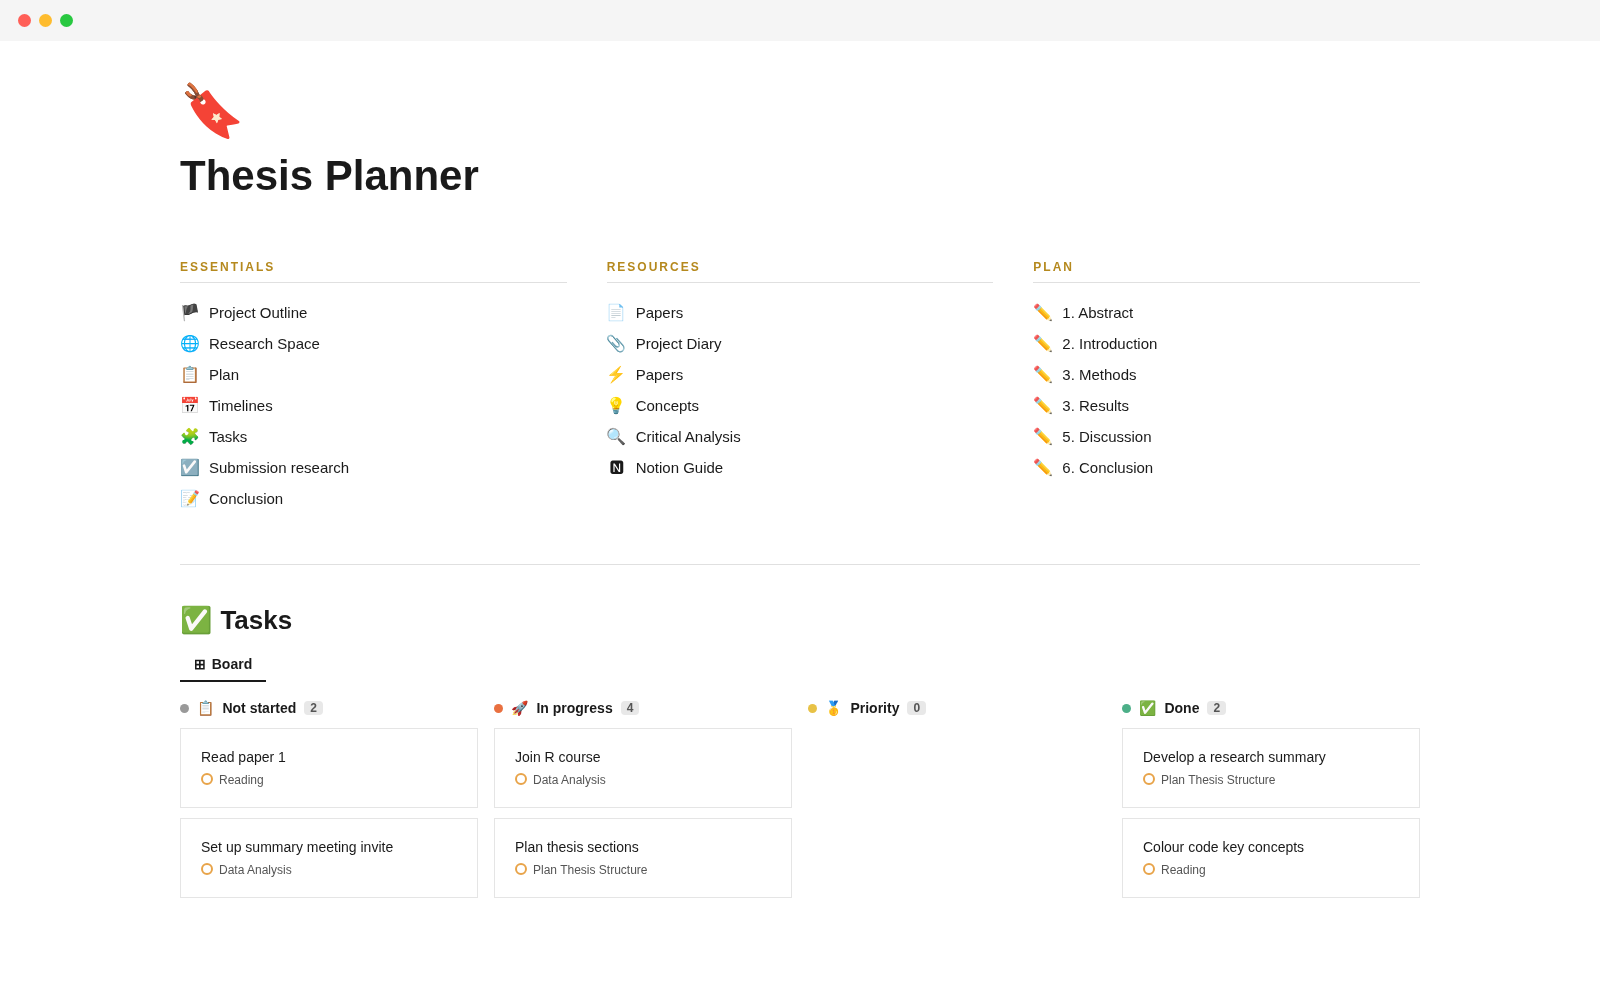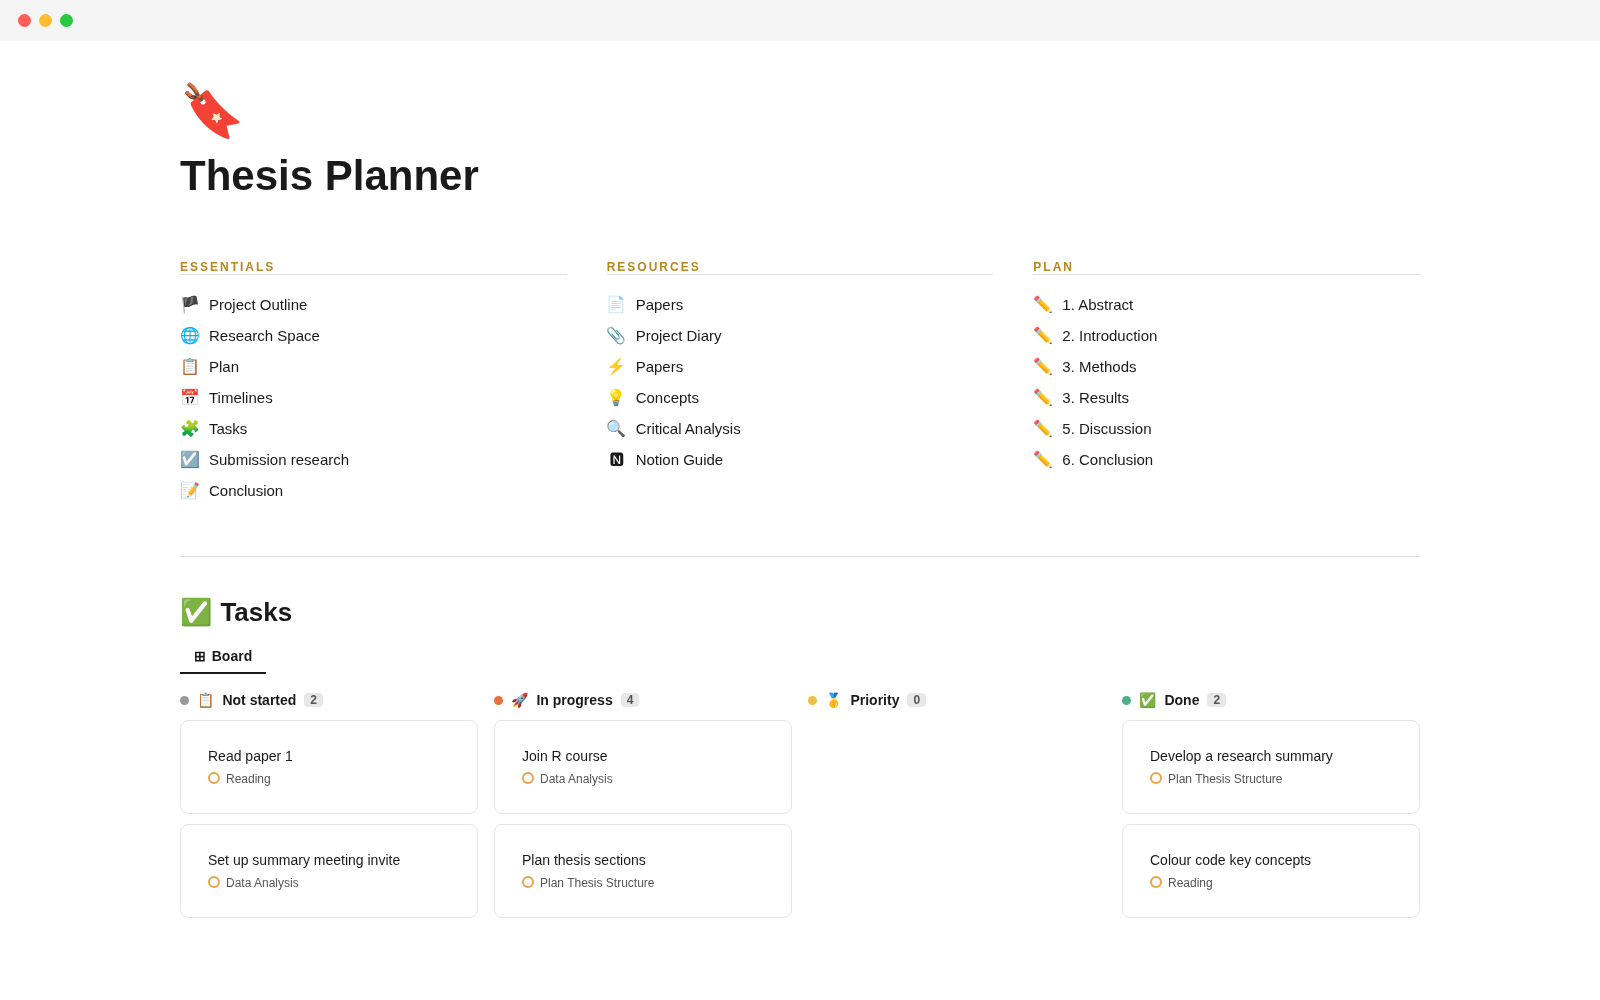--- a/index.html
+++ b/index.html
@@ -49,21 +49,21 @@
       display: grid;
       grid-template-columns: 1fr 1fr 1fr;
       gap: 0 40px;
       margin-bottom: 50px;
     }
     .section-header {
       font-size: 12px;
       font-weight: 700;
       letter-spacing: 2px;
       color: #b5891e;
-      padding-bottom: 0;
+      padding-bottom: 8px;
       border-bottom: 1px solid #e0e0e0;
       margin-bottom: 14px;
     }
     .section-list {
       list-style: none;
     }
     .section-list li {
       display: flex;
       align-items: center;
       gap: 9px;
@@ -125,22 +125,22 @@
       background: #e8e8e8;
       border-radius: 4px;
       padding: 0 6px;
       font-size: 12px;
       font-weight: 600;
       color: #555;
     }
     .card {
       background: #fff;
       border: 1px solid #e5e5e5;
-      border-radius: 8px;
-      padding: 27px;
+      border-radius: 0;
+      padding: 20px;
       margin-bottom: 10px;
     }
     .card-title {
       font-size: 14px;
       font-weight: 500;
       margin-bottom: 8px;
       color: #1a1a1a;
     }
     .card-tag {
       display: flex;

